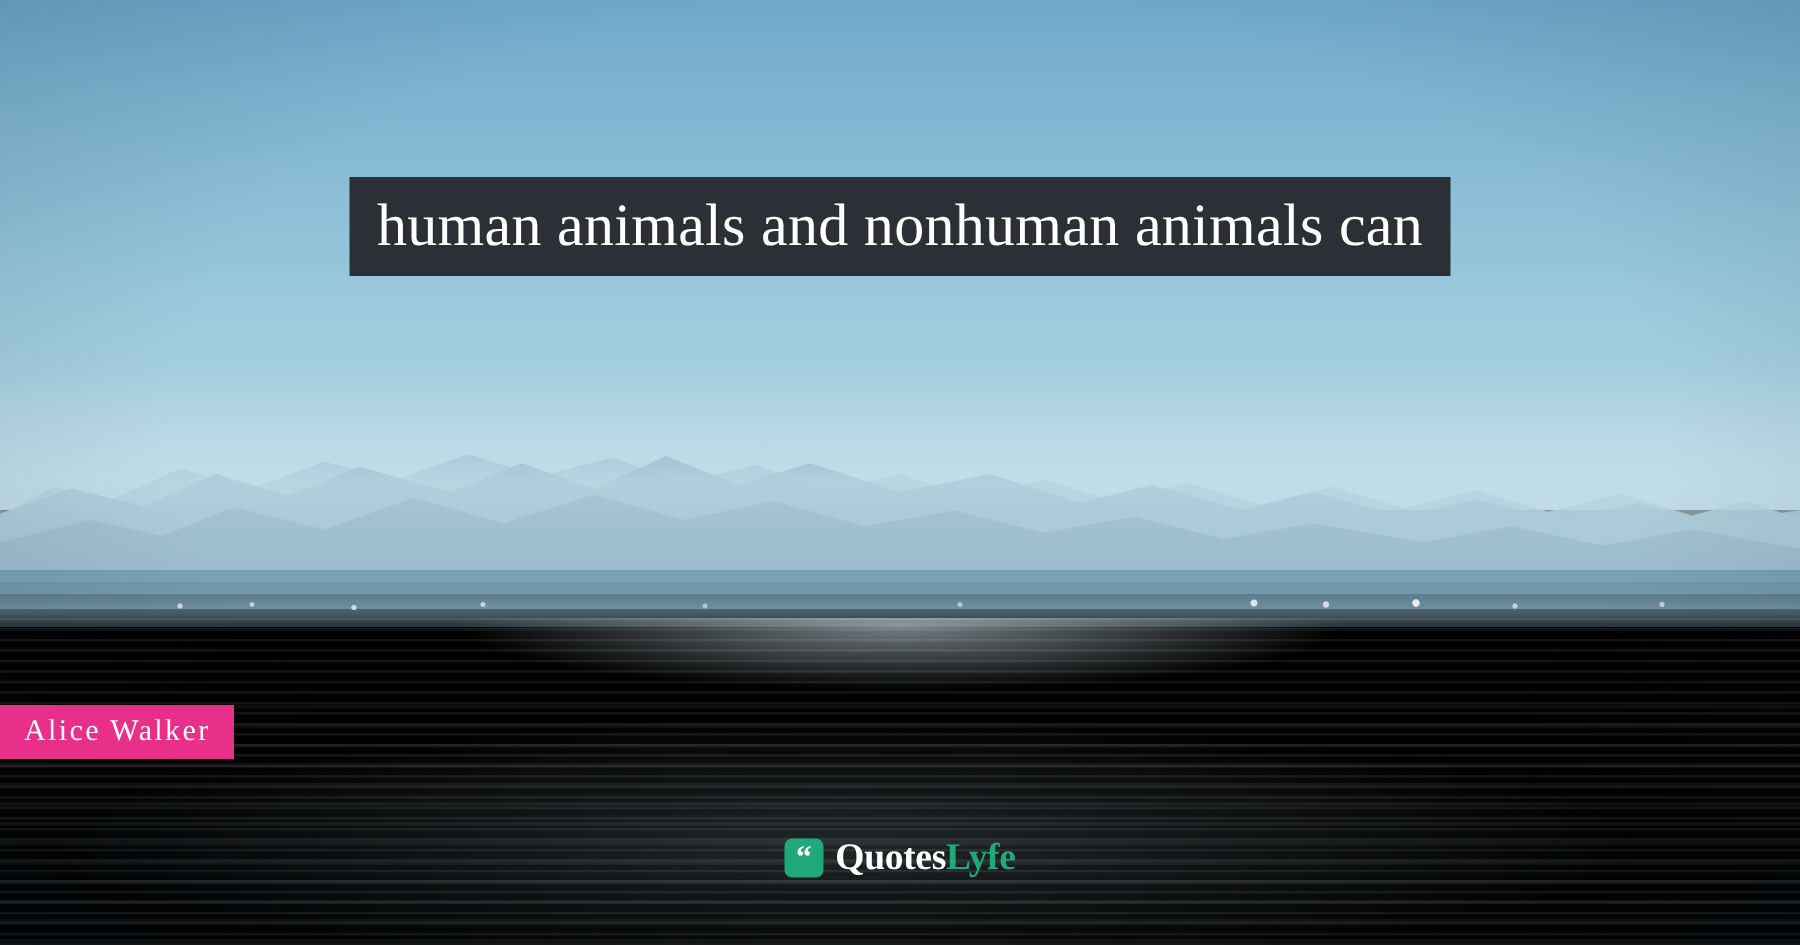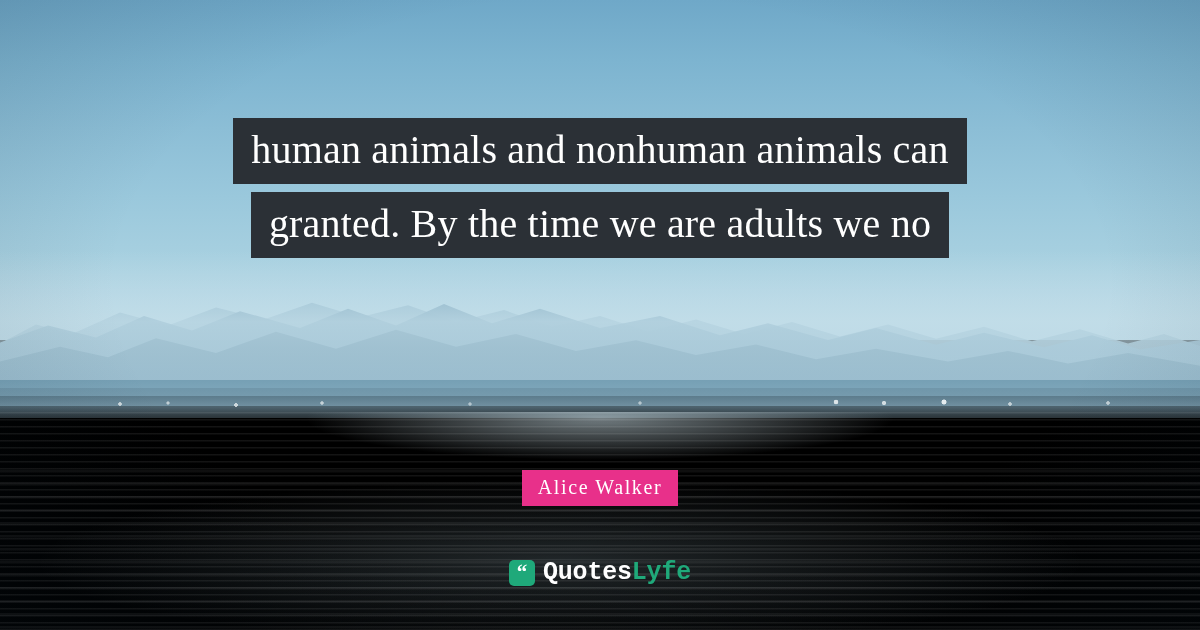--- a/index.html
+++ b/index.html
@@ -191,21 +191,20 @@
     margin: 0 0 4px 0;
     white-space: nowrap;
   }
   .qrow { line-height: 0; margin-bottom: 4px; }
 
   .author-row {
     position: absolute;
     left: 0;
     top: 470px;
     width: 1200px;
-    text-align: center;
   }
   .author {
     display: inline-block;
     background: #e8308a;
     color: #ffffff;
     font-family: "Liberation Serif", serif;
     font-size: 20px;
     letter-spacing: 1.6px;
     padding: 6px 16px 7px 16px;
   }
@@ -233,21 +232,21 @@
     left: 0; top: -2px;
     width: 26px; height: 28px;
     color: #ffffff;
     font-family: "Liberation Serif", serif;
     font-size: 21px;
     font-weight: bold;
     line-height: 28px;
     text-align: center;
   }
   .logo-text {
-    font-family: Liberation Mono, monospace;
+    font-family: Liberation Serif, serif;
     font-size: 25px;
     font-weight: bold;
     letter-spacing: -0.2px;
     color: #ffffff;
   }
   .logo-text .accent { color: #1fa97a; }
 </style>
 </head>
 <body>
 
@@ -263,23 +262,20 @@
   <div class="water"></div>
   <div class="water-glare"></div>
   <div class="ripples"></div>
   <div class="ripples2"></div>
   <div class="vignette"></div>
 
   <div class="quote">
     <div class="qrow">
       <span class="qline">human animals and nonhuman animals can</span>
     </div>
-    <div class="qrow">
-      <span class="qline">granted. By the time we are adults we no</span>
-    </div>
   </div>
 
   <div class="author-row">
     <span class="author">Alice Walker</span>
   </div>
 
   <div class="logo">
     <span class="logo-mark">
       <span class="qglyph">“</span>
     </span>

